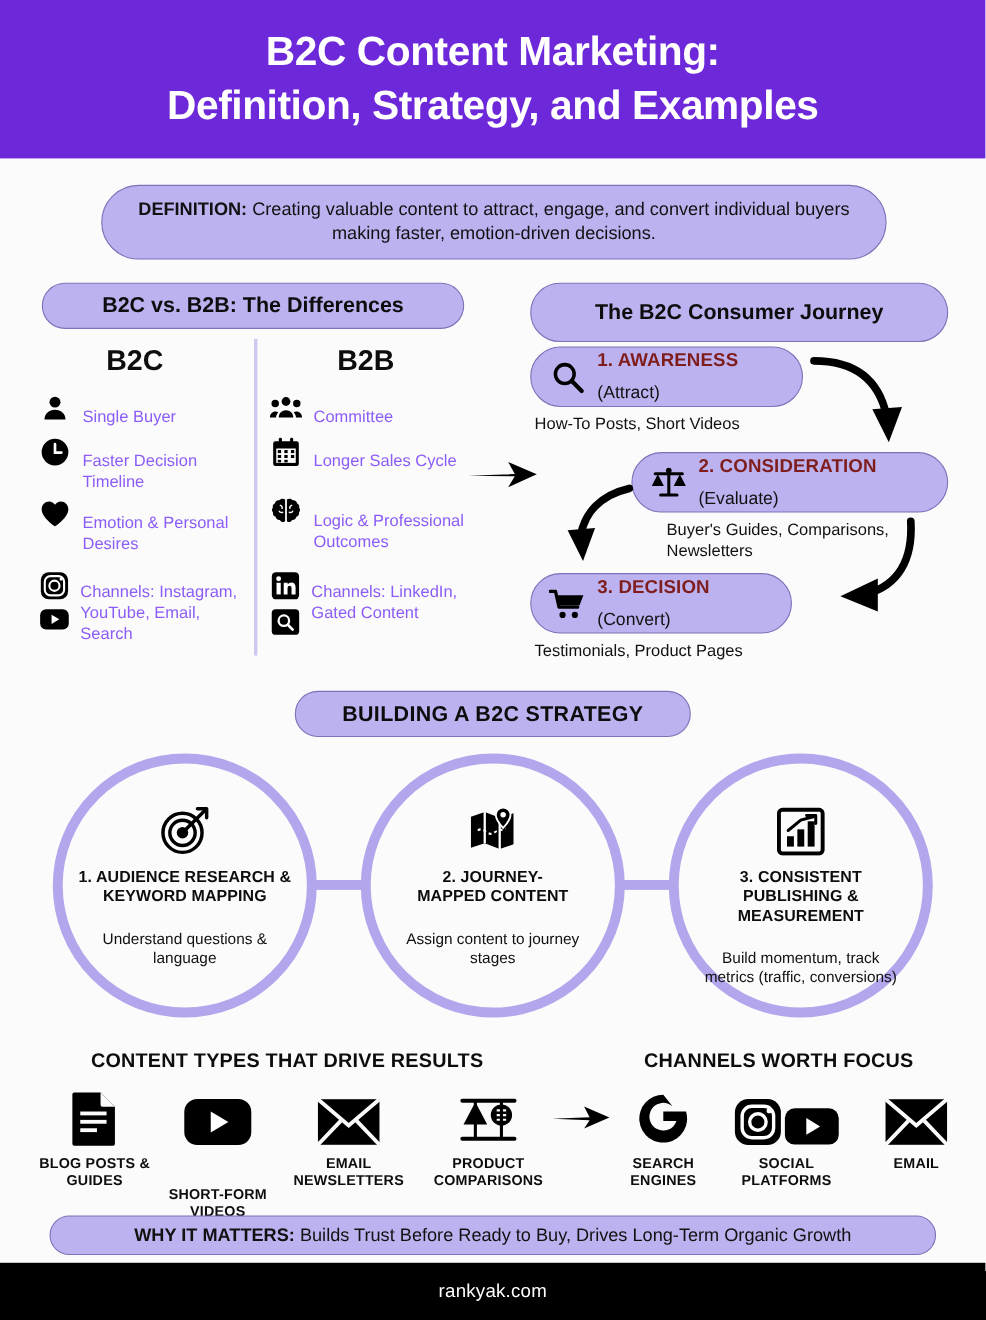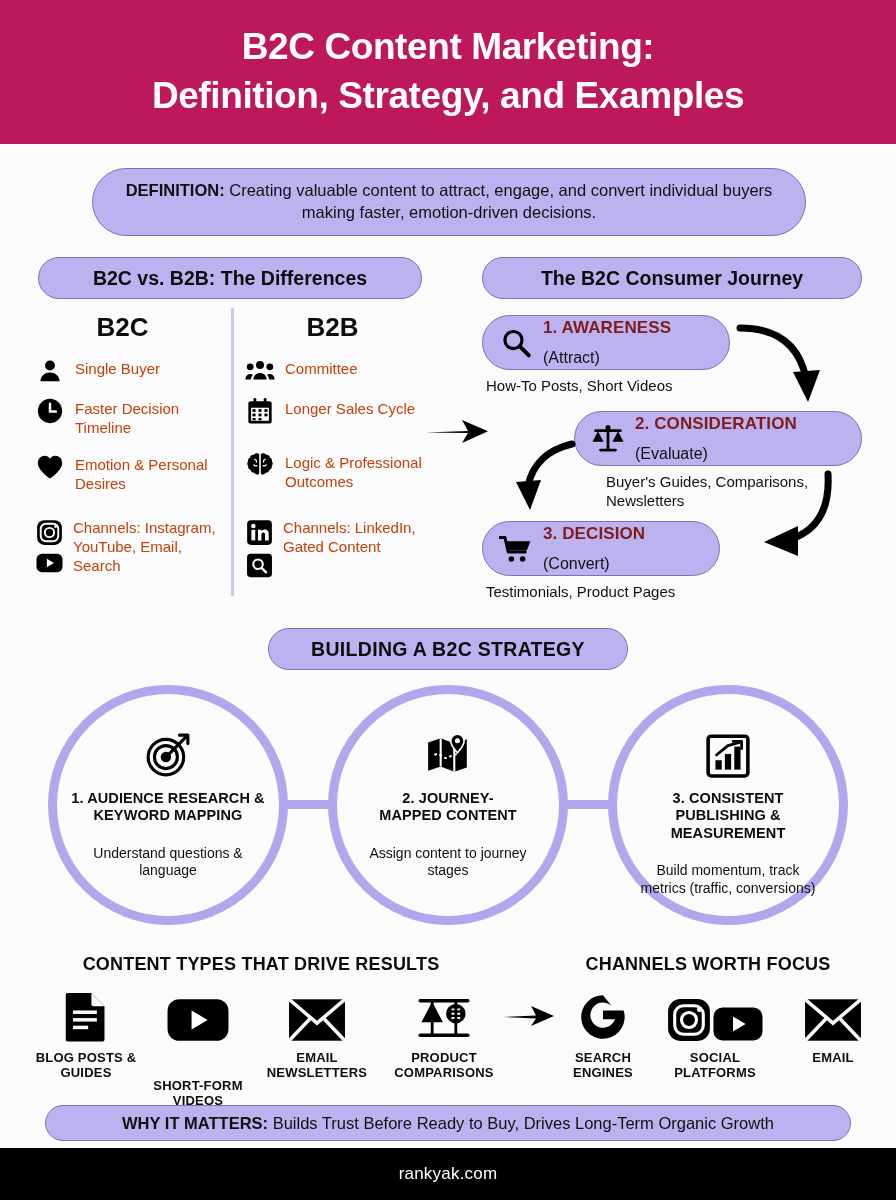--- a/index.html
+++ b/index.html
@@ -7,21 +7,21 @@
     width: 896px; height: 1200px;
     background: #fbfbfb;
     font-family: "Liberation Sans", sans-serif;
     overflow: hidden;
   }
   .page { position: relative; width: 896px; height: 1200px; background: #fbfbfb; }
 
   
   .header {
     position: absolute; left: 0; top: 0; width: 896px; height: 144px;
-    background: #be185d; color: #fff;
+    background: #6d28d9; color: #fff;
     display: flex; flex-direction: column;
     align-items: center; justify-content: center;
     text-align: center;
   }
   .header .ln { font-size: 37px; font-weight: 700; letter-spacing: -0.4px; line-height: 1.32; }
 
   .footer {
     position: absolute; left: 0; bottom: 0; width: 896px; height: 52px;
     background: #000; color: #fff;
     display: flex; align-items: center; justify-content: center;
@@ -39,38 +39,38 @@
   }
   .pill.hdr { font-weight: 700; color: #0d0d0d; }
 
   #definition-pill {
     left: 92px; top: 168px; width: 714px; height: 68px;
     padding: 0 22px; line-height: 1.32; font-size: 16.5px; color: #111;
   }
   #definition-pill b { font-weight: 700; }
 
   #diff-title-pill  { left: 38px;  top: 257px; width: 384px; height: 42px; font-size: 19.5px; }
-  #journey-title-pill { left: 482px; top: 257px; width: 380px; height: 42px; font-size: 19.5px; }
+  #journey-title-pill { left: 482px; top: 257px; width: 380px; height: 54px; font-size: 19.5px; }
   #strategy-title-pill { left: 268px; top: 628px; width: 360px; height: 42px; font-size: 19.5px; letter-spacing: .3px; }
 
   #why-pill {
     left: 45px; top: 1105px; width: 806px; height: 36px;
     font-size: 16.5px; color: #111; padding: 0 16px;
   }
   #why-pill b { font-weight: 700; }
 
   
   .col-head { position: absolute; font-size: 26px; font-weight: 700; color: #0d0d0d; }
   #b2c-head { left: 65px;  top: 312px; width: 115px; text-align: center; }
   #b2b-head { left: 275px; top: 312px; width: 115px; text-align: center; }
   #vdivider { position: absolute; left: 231px; top: 308px; width: 3px; height: 288px; background: #cfc7ef; }
 
   .cmp-row { position: absolute; display: flex; align-items: flex-start; gap: 10px; }
   .cmp-row .ic { flex: 0 0 auto; width: 30px; height: 30px; display: flex; align-items: center; justify-content: center; }
-  .cmp-row .tx { font-size: 15px; line-height: 1.28; color: #c2410c; padding-top: 3px; }
+  .cmp-row .tx { font-size: 15px; line-height: 1.28; color: #8b5cf6; padding-top: 3px; margin-top: 11px; }
   .ic svg { display: block; }
 
   
   .jpill {
     position: absolute;
     background: #bdb2f0; border: 1.5px solid #7d71b8; border-radius: 999px;
     display: flex; align-items: center; gap: 10px; padding-left: 16px;
   }
   .jpill .jic { flex: 0 0 auto; width: 34px; height: 34px; display: flex; align-items: center; justify-content: center; }
   .jpill .jtx { line-height: 1.12; }

